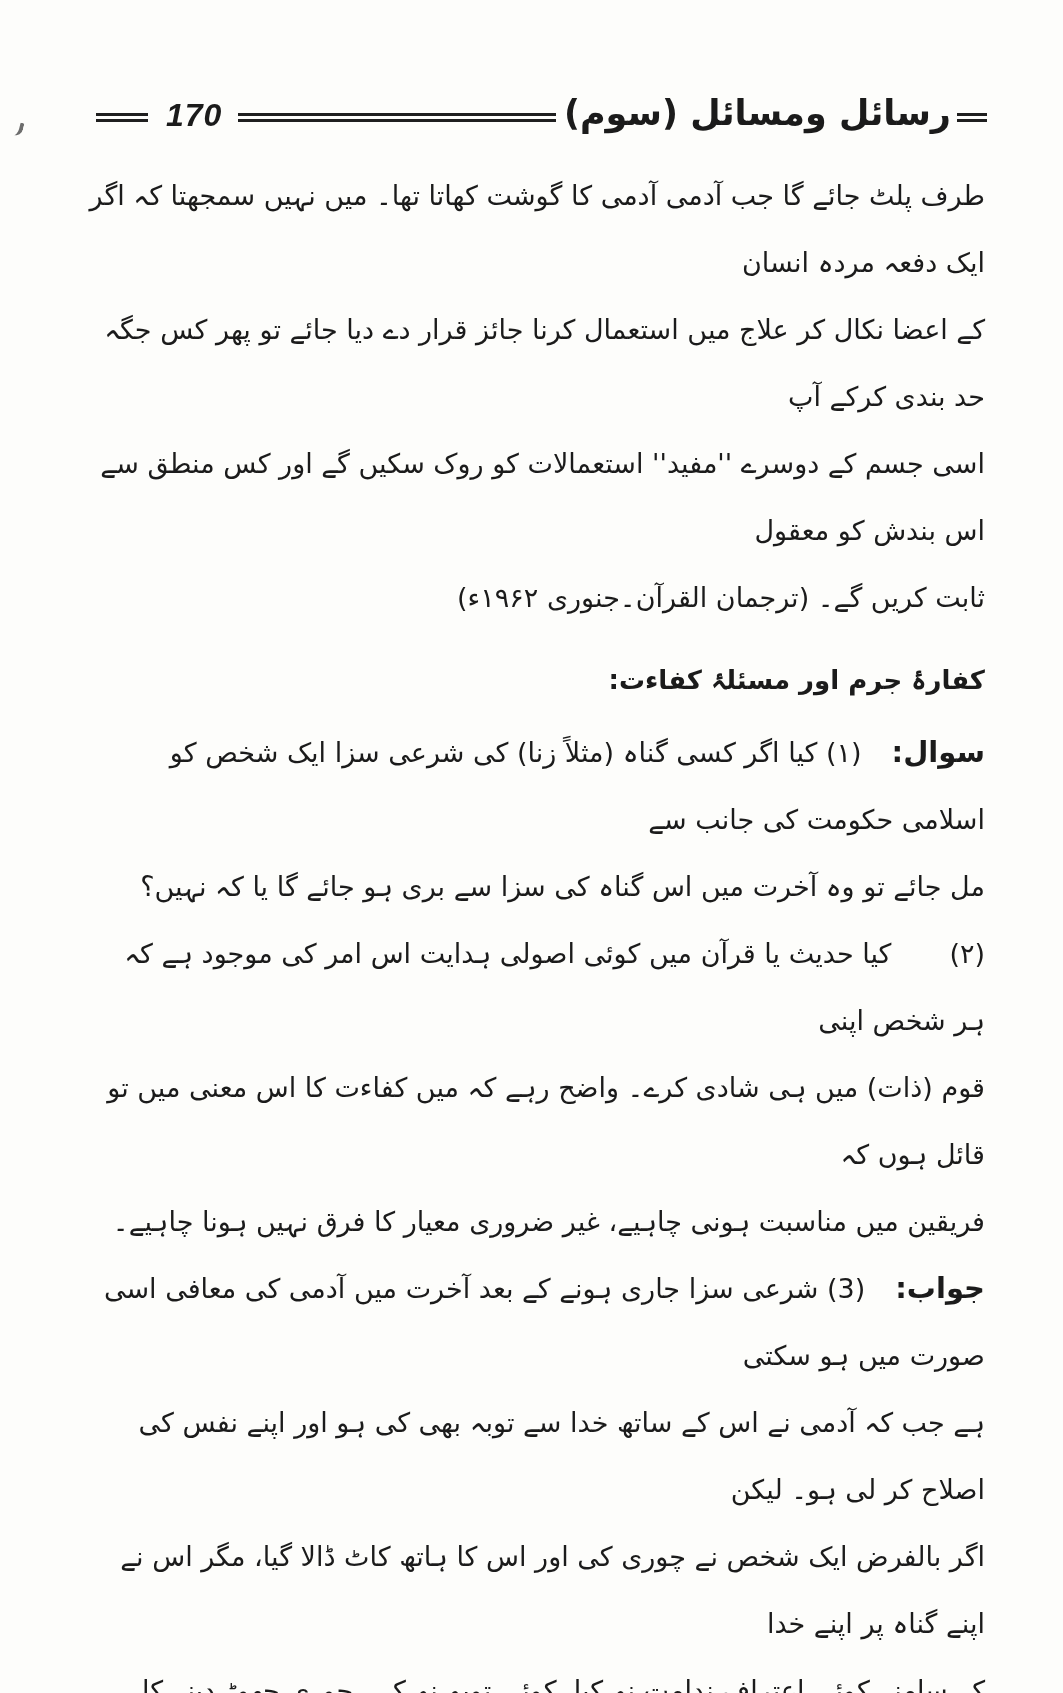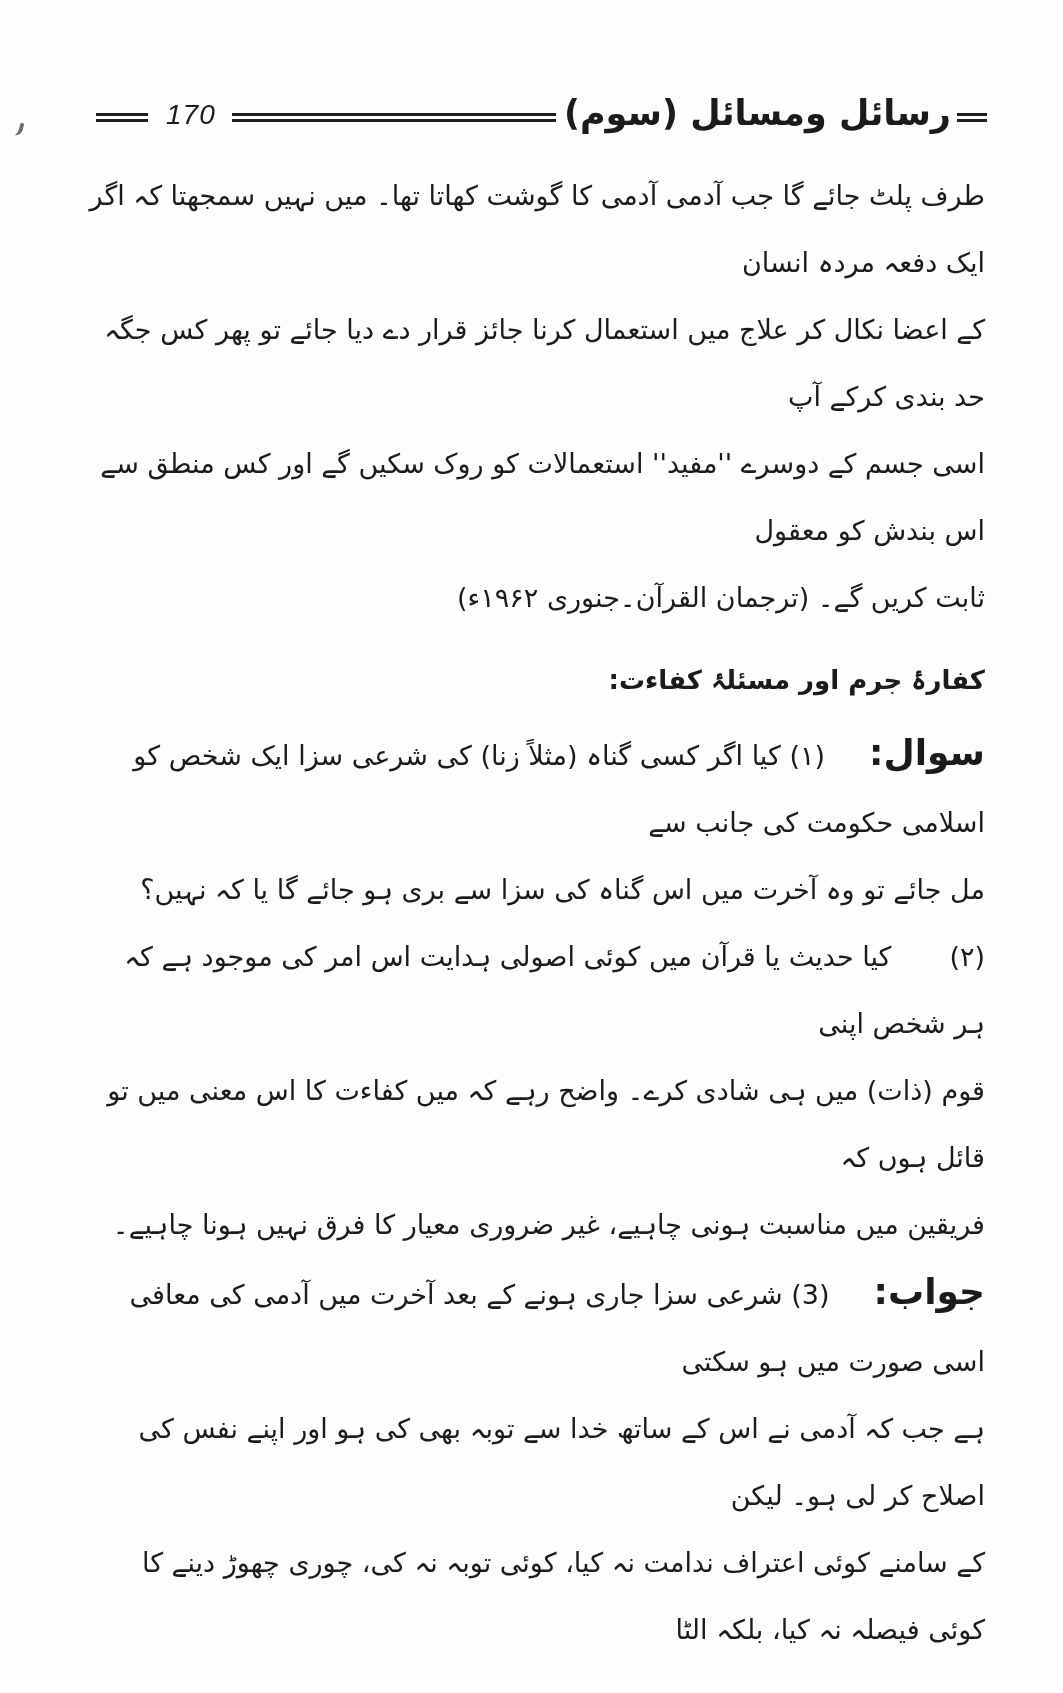--- a/index.html
+++ b/index.html
@@ -22,22 +22,22 @@
   .rule{
     height:9px;box-sizing:border-box;
     border-top:3px solid #1f1f1f;
     border-bottom:3px solid #1f1f1f;
   }
   .rule.l-short{width:52px;margin-right:10px;}
   .rule.mid{flex:1;margin:0 8px;}
   .rule.r-short{width:30px;margin-left:6px;}
   .page-num{
     font-family:"Liberation Sans",sans-serif;
-    font-style:italic;font-weight:normal;
-    font-size:28px;letter-spacing:1px;
+    font-style:italic;font-weight:bold;
+    font-size:32px;letter-spacing:1px;
     padding:0 8px;transform:translateY(-2px);
   }
   .book-title{
     direction:rtl;
     font-size:35px;font-weight:bold;
     white-space:nowrap;
     transform:translateY(-4px);
   }
   
   .body-text{
@@ -45,22 +45,22 @@
     margin:24px 78px 0 86px;
     font-size:27px;
     text-align:right;
   }
   .ln{
     margin:0;line-height:67px;
     white-space:normal;
     text-align:right;
   }
   .lbl{
-    font-weight:bold;font-size:36px;
-    margin-left:44px;
+    font-weight:bold;font-size:29px;
+    margin-left:30px;
   }
   .mk{
     margin-left:58px;
   }
   .heading{
     margin:18px 0 8px 0;
     font-size:26px;font-weight:bold;
     line-height:62px;
   }
   
@@ -105,16 +105,17 @@
     <p class="ln">
       <span class="mk">(۲)</span><span>کیا حدیث یا قرآن میں کوئی اصولی ہدایت اس امر کی موجود ہے کہ ہر شخص اپنی</span>
     </p>
     <p class="ln">قوم (ذات) میں ہی شادی کرے۔ واضح رہے کہ میں کفاءت کا اس معنی میں تو قائل ہوں کہ</p>
     <p class="ln">فریقین میں مناسبت ہونی چاہیے، غیر ضروری معیار کا فرق نہیں ہونا چاہیے۔</p>
 
     <p class="ln">
       <span class="lbl">جواب:</span><span>(3) شرعی سزا جاری ہونے کے بعد آخرت میں آدمی کی معافی اسی صورت میں ہو سکتی</span>
     </p>
     <p class="ln">ہے جب کہ آدمی نے اس کے ساتھ خدا سے توبہ بھی کی ہو اور اپنے نفس کی اصلاح کر لی ہو۔ لیکن</p>
+    <p class="ln">اگر بالفرض ایک شخص نے چوری کی اور اس کا ہاتھ کاٹ ڈالا گیا، مگر اس نے اپنے گناہ پر اپنے خدا</p>
     <p class="ln">کے سامنے کوئی اعتراف ندامت نہ کیا، کوئی توبہ نہ کی، چوری چھوڑ دینے کا کوئی فیصلہ نہ کیا، بلکہ الٹا</p>
 
   </div>
 </div>
 
 </body></html>

